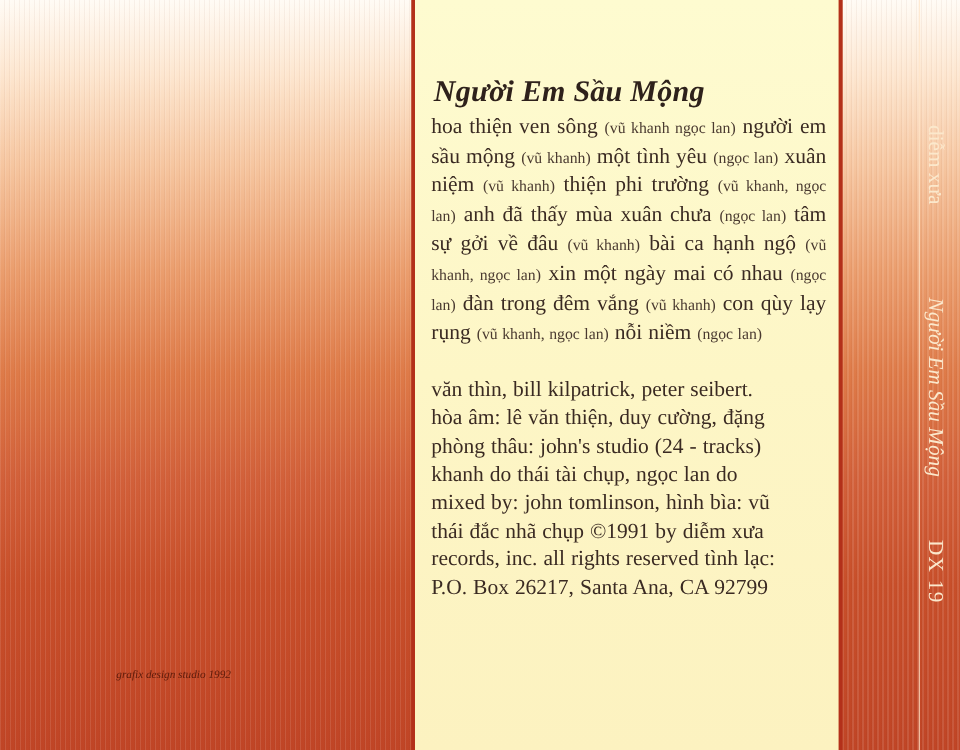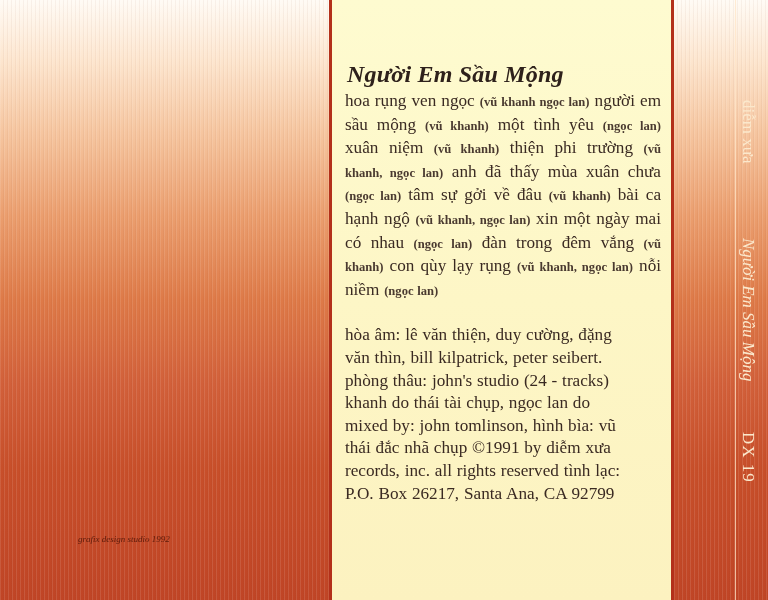--- a/index.html
+++ b/index.html
@@ -82,21 +82,20 @@
       text-align: justify;
       margin: 0;
       word-spacing: 0.5px;
     }
     .tracklist { margin-top: 2px; }
     .credits { margin-top: 22px; }
     .credit-line { display: block; white-space: nowrap; }
     .artist {
       font-size: 12.6px;
       color: #4a3a30;
-      font-weight: bold;
     }
     .spine-fold {
       position: absolute;
       left: 735px;
       top: 0;
       width: 1px;
       height: 600px;
       background: rgba(255, 230, 200, 0.75);
     }
     .spine-text {
@@ -105,21 +104,21 @@
       writing-mode: vertical-rl;
       font-family: "Liberation Serif", "DejaVu Serif", serif;
       color: #fbe8cc;
       white-space: nowrap;
     }
     .spine-label { top: 100px; font-size: 17px; }
     .spine-title { top: 238px; font-size: 17px; font-style: italic; }
     .spine-catalog { top: 432px; font-size: 17px; letter-spacing: 1px; }
     .studio-credit {
       position: absolute;
-      left: 78px;
+      left: 93px;
       top: 534px;
       font-family: "Liberation Serif", "DejaVu Serif", serif;
       font-style: italic;
       font-size: 9px;
       color: #5a1a0a;
     }
   </style>
 </head>
 <body>
 
@@ -131,21 +130,21 @@
 </div>
 
 <div class="edge-line edge-left"></div>
 <div class="panel"></div>
 <div class="edge-line edge-right"></div>
 
 <div class="content">
   <h1 class="album-title">Người Em Sầu Mộng</h1>
 
   <p class="tracklist">
-    <span>hoa rụng ven ngọc</span>
+    <span>hoa thiện ven sông</span>
     <span class="artist">(vũ khanh ngọc lan)</span>
     <span>người em sầu mộng</span>
     <span class="artist">(vũ khanh)</span>
     <span>một tình yêu</span>
     <span class="artist">(ngọc lan)</span>
     <span>xuân niệm</span>
     <span class="artist">(vũ khanh)</span>
     <span>thiện phi trường</span>
     <span class="artist">(vũ khanh, ngọc lan)</span>
     <span>anh đã thấy mùa xuân chưa</span>
@@ -158,22 +157,22 @@
     <span class="artist">(ngọc lan)</span>
     <span>đàn trong đêm vắng</span>
     <span class="artist">(vũ khanh)</span>
     <span>con qùy lạy rụng</span>
     <span class="artist">(vũ khanh, ngọc lan)</span>
     <span>nỗi niềm</span>
     <span class="artist">(ngọc lan)</span>
   </p>
 
   <p class="credits">
+    <span class="credit-line">văn thìn, bill kilpatrick, peter seibert.</span>
     <span class="credit-line">hòa âm: lê văn thiện, duy cường, đặng</span>
-    <span class="credit-line">văn thìn, bill kilpatrick, peter seibert.</span>
     <span class="credit-line">phòng thâu: john's studio (24 - tracks)</span>
     <span class="credit-line">khanh do thái tài chụp, ngọc lan do</span>
     <span class="credit-line">mixed by: john tomlinson, hình bìa: vũ</span>
     <span class="credit-line">thái đắc nhã chụp ©1991 by diễm xưa</span>
     <span class="credit-line">records, inc. all rights reserved tình lạc:</span>
     <span class="credit-line">P.O. Box 26217, Santa Ana, CA 92799</span>
   </p>
 </div>
 
 <div class="spine-fold"></div>

